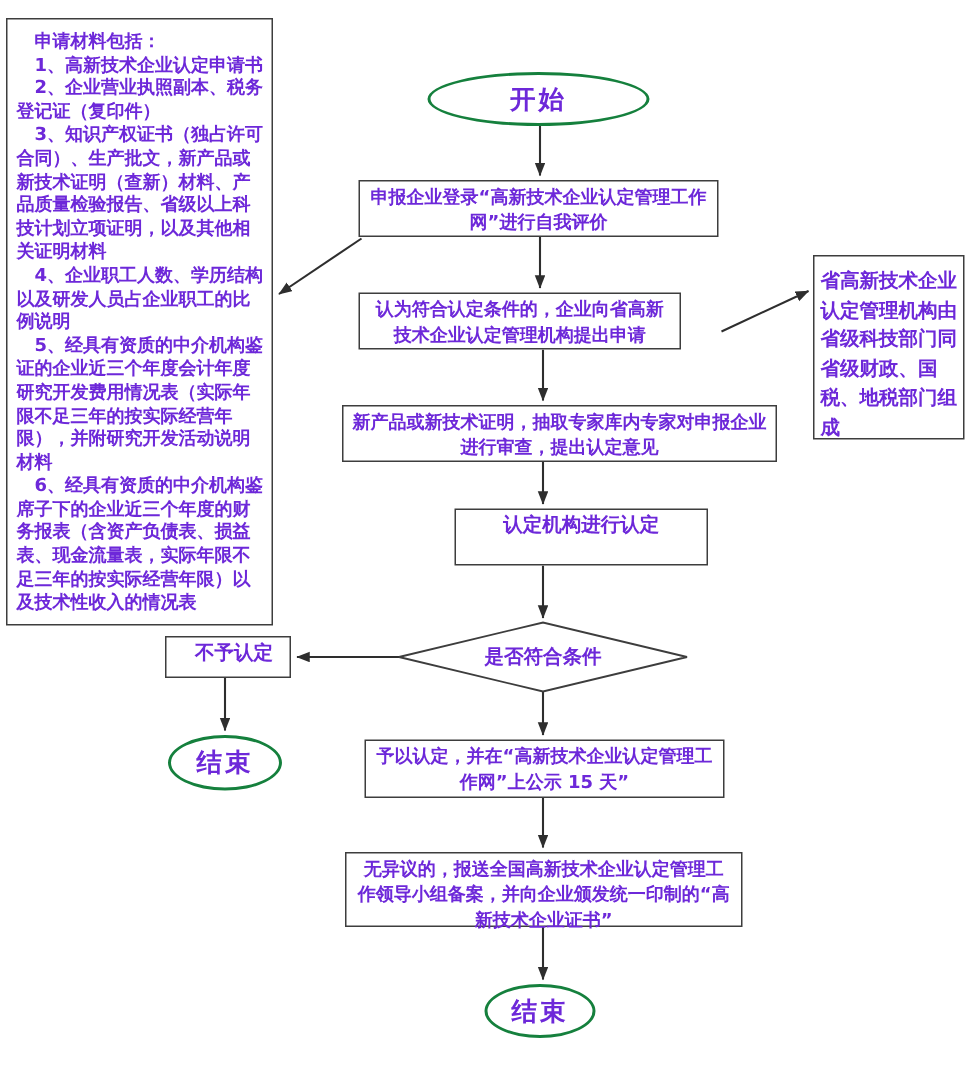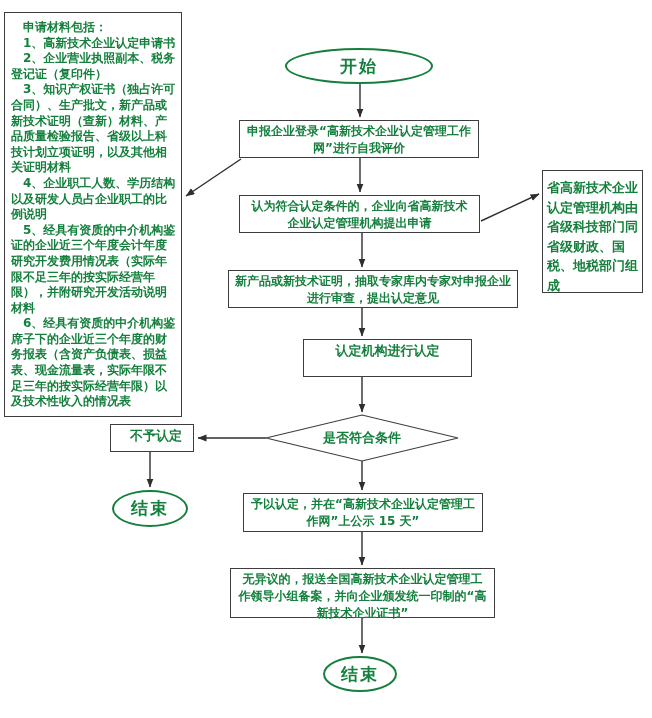--- a/index.html
+++ b/index.html
@@ -6,21 +6,21 @@
     margin: 0;
     padding: 0;
     background: #ffffff;
   }
   .canvas {
     position: relative;
     width: 652px;
     height: 718px;
     background: #ffffff;
     font-family: "DejaVu Sans", sans-serif;
-    color: #15803d;
+    color: #6d28d9;
     overflow: hidden;
   }
   .connectors {
     position: absolute;
     left: 0;
     top: 0;
     width: 652px;
     height: 718px;
     pointer-events: none;
   }
@@ -138,21 +138,21 @@
   </div>
 
   <div class="ellipse" style="left:285px; top:48px; width:148px; height:36px;">
     <span>开始</span>
   </div>
 
   <div class="node" style="left:239px; top:120px; width:240px; height:38px;">
     <span>申报企业登录“高新技术企业认定管理工作网”进行自我评价</span>
   </div>
 
-  <div class="node" style="left:239px; top:195px; width:241px; height:38px;">
+  <div class="node" style="left:239px; top:195px; width:215px; height:38px;">
     <span>认为符合认定条件的，企业向省高新技术企业认定管理机构提出申请</span>
   </div>
 
   <div class="org-note">
     <span>省高新技术企业认定管理机构由省级科技部门同省级财政、国税、地税部门组成</span>
   </div>
 
   <div class="node" style="left:228px; top:270px; width:290px; height:38px;">
     <span>新产品或新技术证明，抽取专家库内专家对申报企业进行审查，提出认定意见</span>
   </div>

